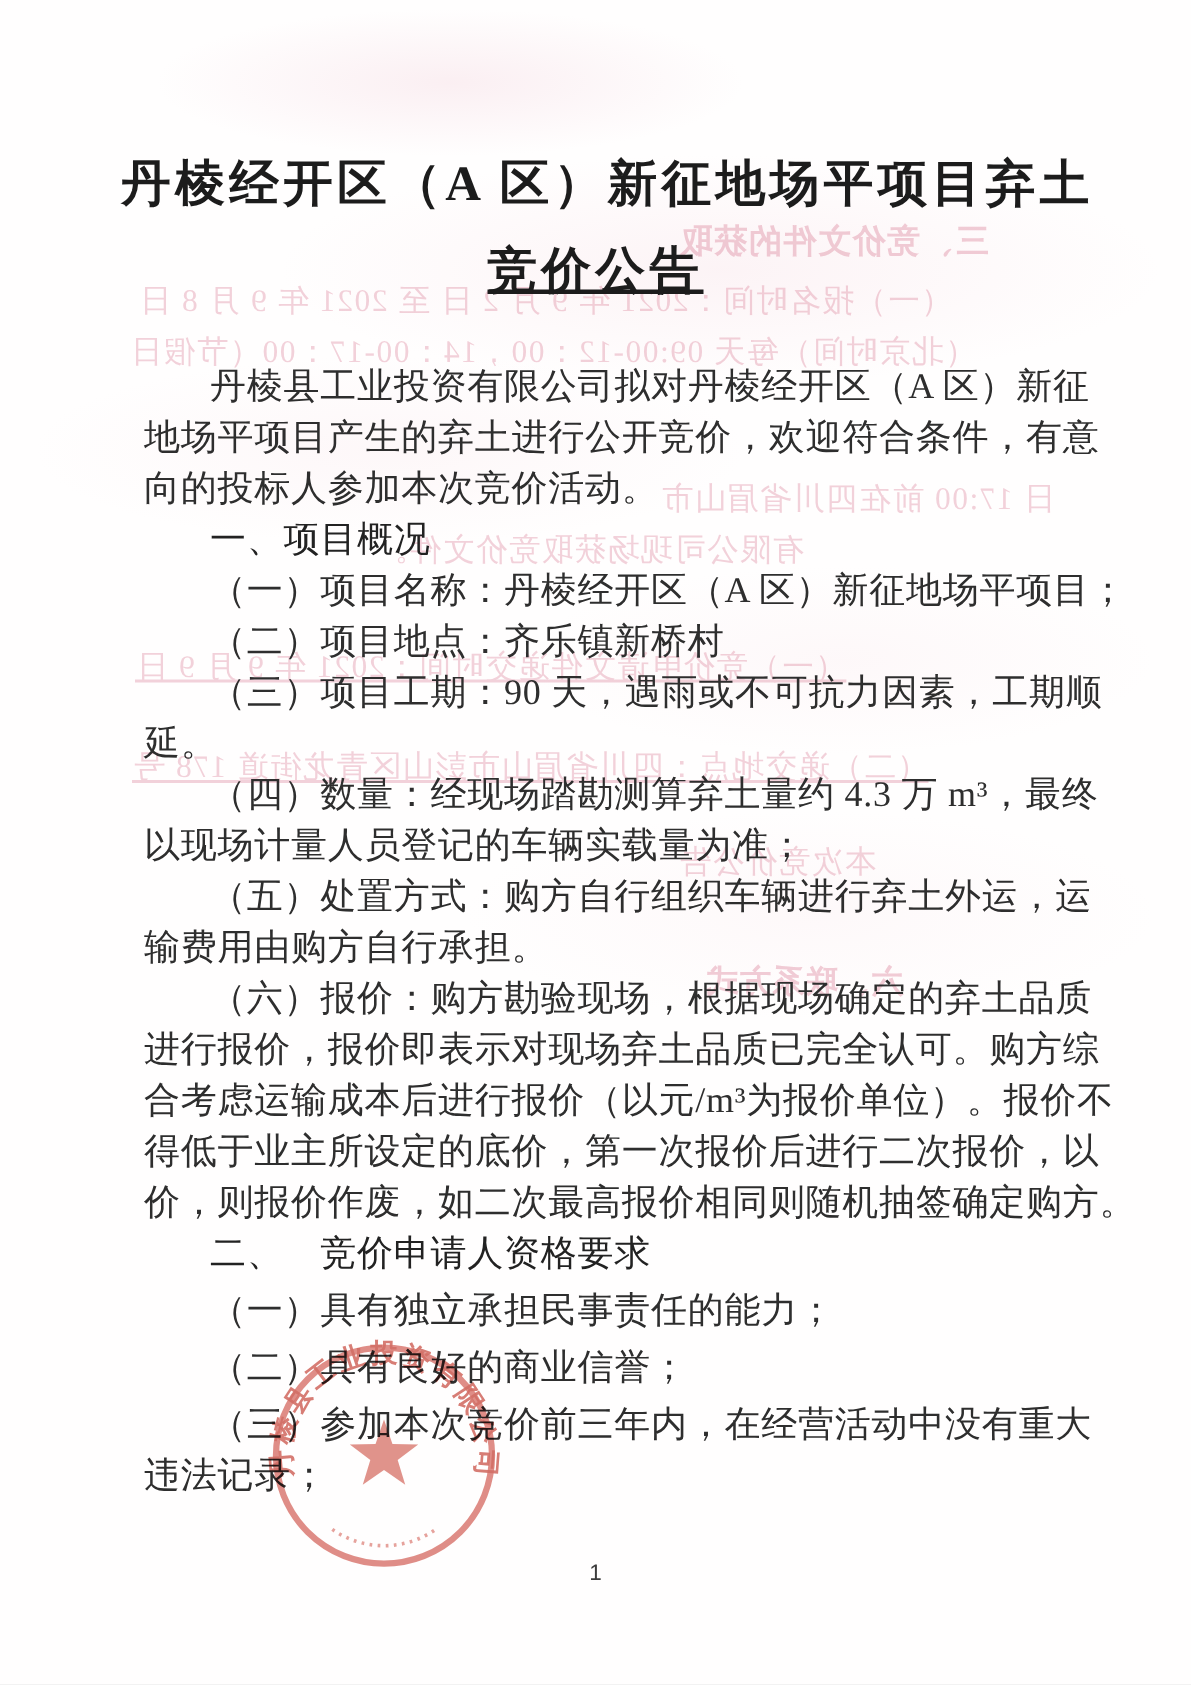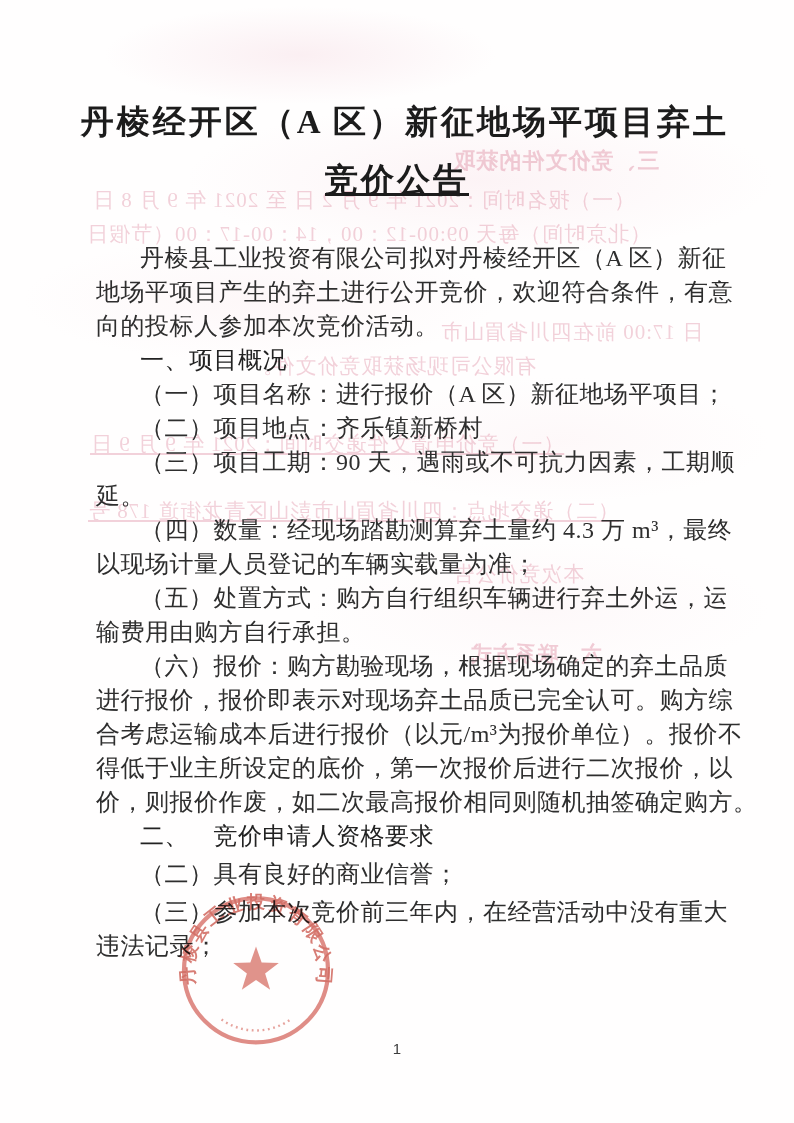--- a/index.html
+++ b/index.html
@@ -81,34 +81,35 @@
   </div>
 
   <div class="title l1">丹棱经开区（A 区）新征地场平项目弃土</div>
   <div class="title l2">竞价公告</div>
 
   <div class="body-text">
     <div class="line indent">丹棱县工业投资有限公司拟对丹棱经开区（A 区）新征</div>
     <div class="line">地场平项目产生的弃土进行公开竞价，欢迎符合条件，有意</div>
     <div class="line">向的投标人参加本次竞价活动。</div>
     <div class="line indent hd">一、项目概况</div>
-    <div class="line indent">（一）项目名称：进行报价（A 区）新征地场平项目；</div>
+    <div class="line indent">（一）项目名称：丹棱经开区（A 区）新征地场平项目；</div>
     <div class="line indent">（二）项目地点：齐乐镇新桥村</div>
     <div class="line indent">（三）项目工期：90 天，遇雨或不可抗力因素，工期顺</div>
     <div class="line">延。</div>
     <div class="line indent">（四）数量：经现场踏勘测算弃土量约 4.3 万 m³，最终</div>
     <div class="line">以现场计量人员登记的车辆实载量为准；</div>
     <div class="line indent">（五）处置方式：购方自行组织车辆进行弃土外运，运</div>
     <div class="line">输费用由购方自行承担。</div>
     <div class="line indent">（六）报价：购方勘验现场，根据现场确定的弃土品质</div>
     <div class="line">进行报价，报价即表示对现场弃土品质已完全认可。购方综</div>
     <div class="line">合考虑运输成本后进行报价（以元/m³为报价单位）。报价不</div>
     <div class="line">得低于业主所设定的底价，第一次报价后进行二次报价，以</div>
     <div class="line">价，则报价作废，如二次最高报价相同则随机抽签确定购方。</div>
     <div class="line indent hd">二、　竞价申请人资格要求</div>
+    <div class="line indent sp">（一）具有独立承担民事责任的能力；</div>
     <div class="line indent sp">（二）具有良好的商业信誉；</div>
     <div class="line indent sp">（三）参加本次竞价前三年内，在经营活动中没有重大</div>
     <div class="line">违法记录；</div>
   </div>
 
   <svg class="seal" viewBox="0 0 160 160">
     <defs>
       <path id="arcTop" d="M 29.8 95.5 A 52 52 0 1 1 130.2 95.5" fill="none"></path>
       <path id="arcBot" d="M 51.3 123 A 50 50 0 0 0 108.7 123" fill="none"></path>
     </defs>

